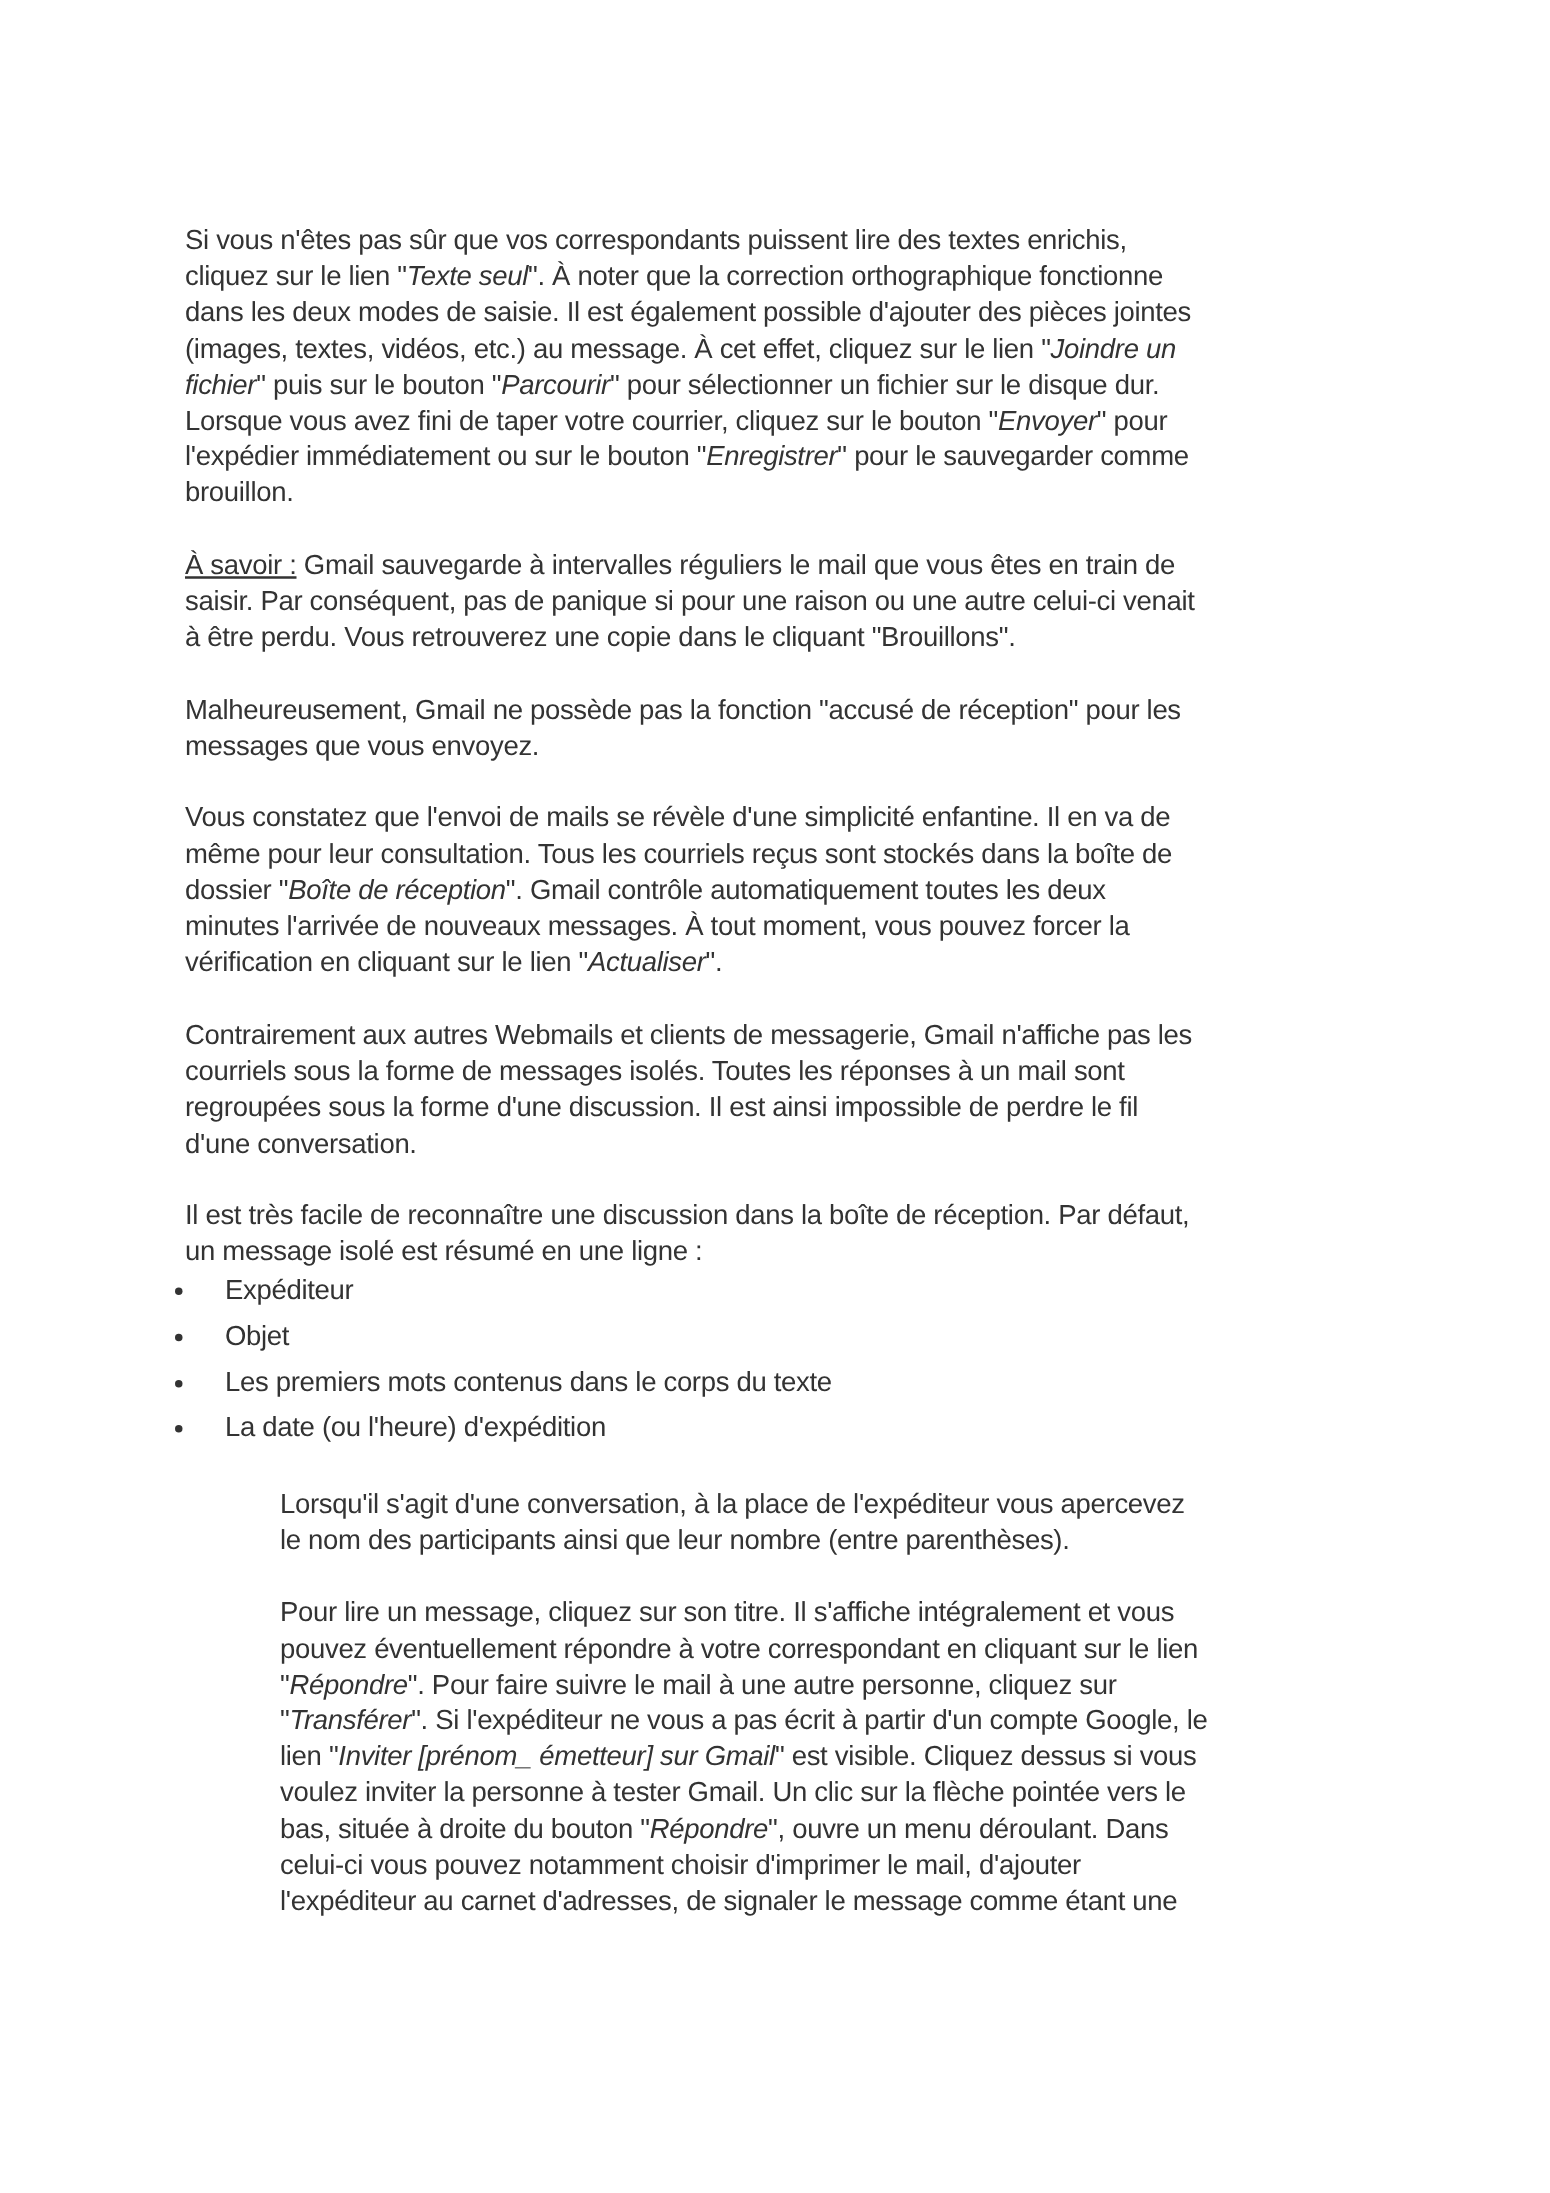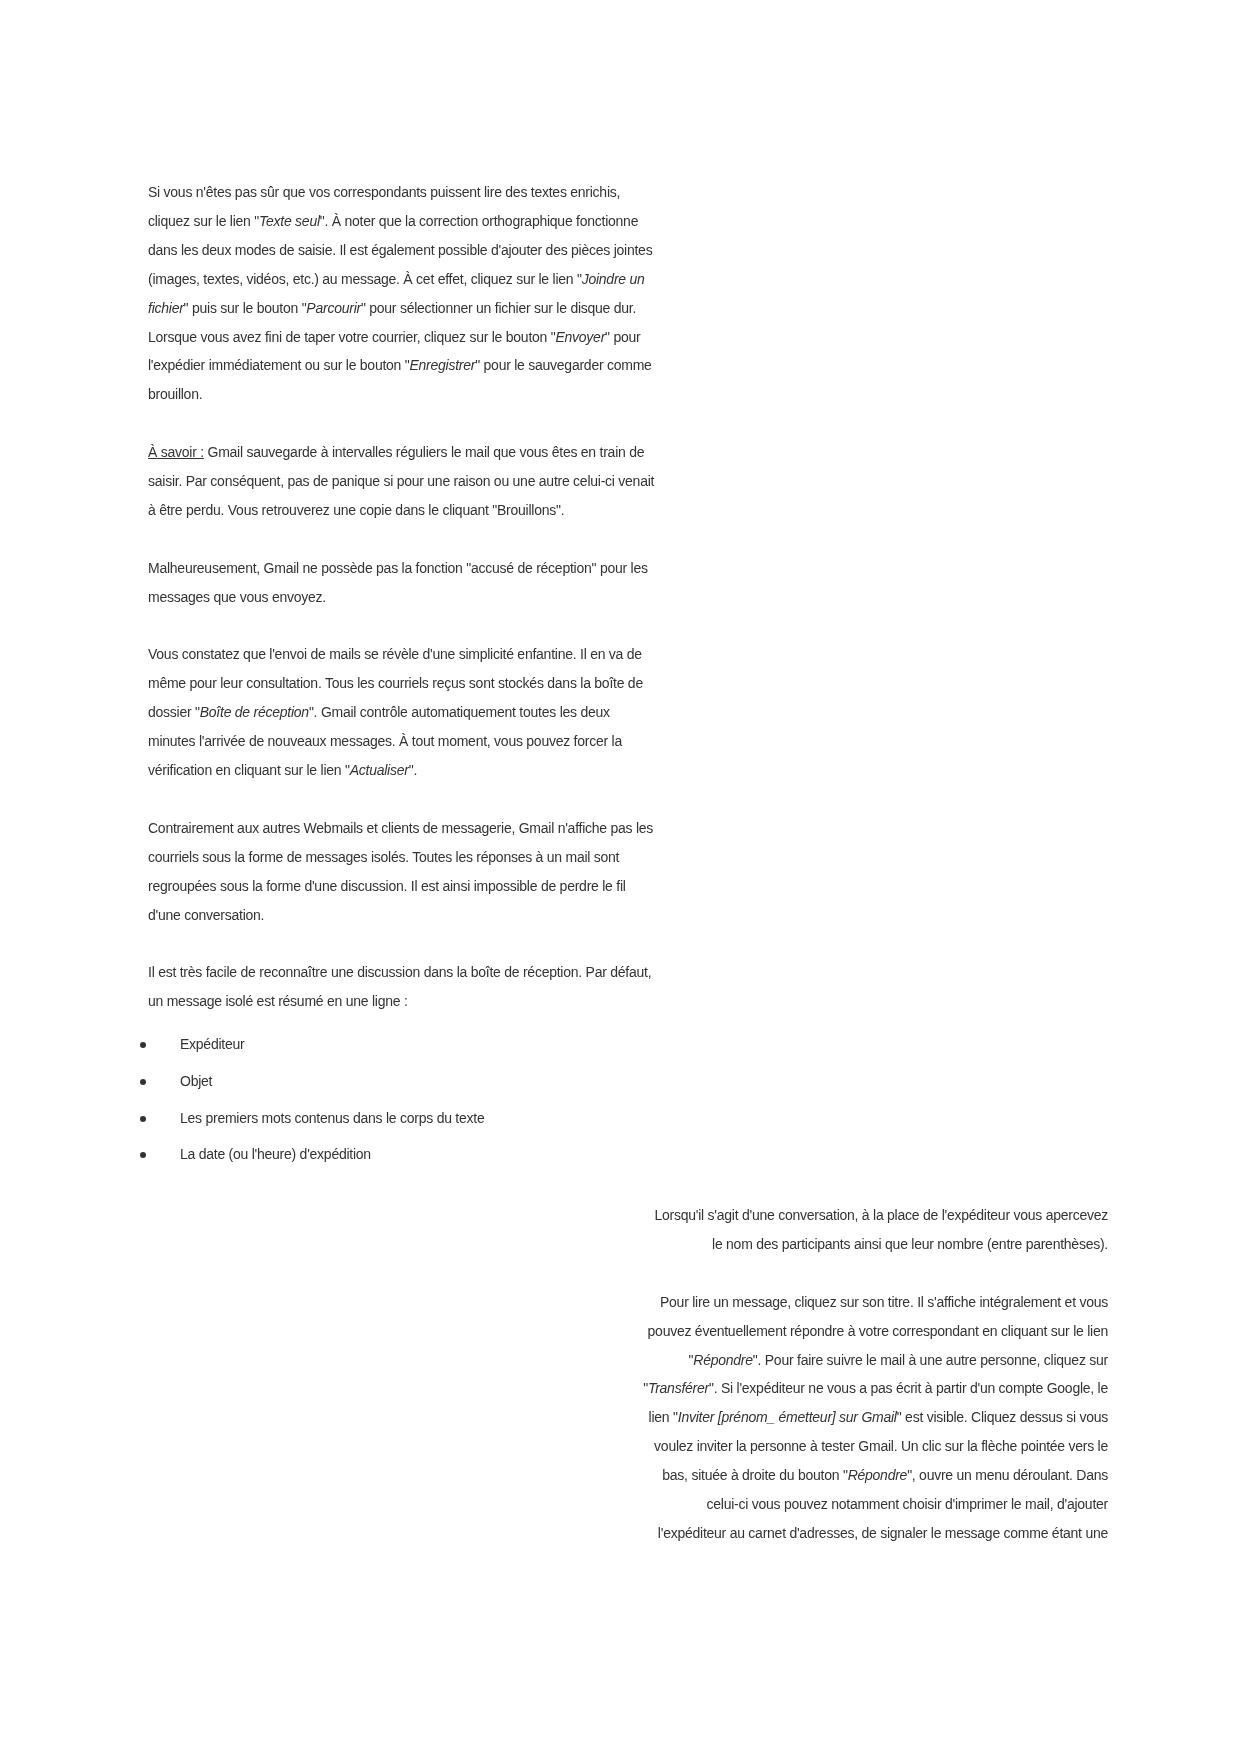--- a/index.html
+++ b/index.html
@@ -9,21 +9,21 @@
       position: relative;
       overflow: hidden;
       font-family: "Liberation Sans", sans-serif;
       color: #333333;
     }
     .page {
       position: absolute;
       left: 148px;
       top: 178px;
       width: 960px;
-      font-size: 14px;
+      font-size: 22px;
       line-height: 28.9px;
       letter-spacing: -0.25px;
     }
     p { margin: 0 0 28.9px 0; }
     em { font-style: italic; }
     .u { text-decoration: underline; }
     ul.bullets {
       list-style: none;
       margin: -2px 0 28px 0;
       padding: 0;
@@ -35,21 +35,21 @@
     }
     ul.bullets li .dot {
       position: absolute;
       left: -8px;
       top: 16px;
       width: 6px;
       height: 6px;
       border-radius: 50%;
       background: #333333;
     }
-    .indent { margin-left: 76px; margin-top: 14px; text-align: right; }
+    .indent { margin-left: 76px; margin-top: 14px; }
     .indent p { margin-bottom: 28.9px; }
     .line { display: block; }
   </style>
 </head>
 <body>
 
 <div class="page">
 
   <p>
     <span class="line"><span>Si vous n'êtes pas sûr que vos correspondants puissent lire des textes enrichis,</span></span>
@@ -81,21 +81,21 @@
     <span class="line"><span>vérification en cliquant sur le lien "</span><em>Actualiser</em><span>".</span></span>
   </p>
 
   <p>
     <span class="line">Contrairement aux autres Webmails et clients de messagerie, Gmail n'affiche pas les</span>
     <span class="line">courriels sous la forme de messages isolés. Toutes les réponses à un mail sont</span>
     <span class="line">regroupées sous la forme d'une discussion. Il est ainsi impossible de perdre le fil</span>
     <span class="line">d'une conversation.</span>
   </p>
 
-  <p style="margin-bottom:12px;">
+  <p style="margin-bottom:0;">
     <span class="line">Il est très facile de reconnaître une discussion dans la boîte de réception. Par défaut,</span>
     <span class="line">un message isolé est résumé en une ligne :</span>
   </p>
 
   <ul class="bullets">
     <li><span class="dot"></span><span>Expéditeur</span></li>
     <li><span class="dot"></span><span>Objet</span></li>
     <li><span class="dot"></span><span>Les premiers mots contenus dans le corps du texte</span></li>
     <li><span class="dot"></span><span>La date (ou l'heure) d'expédition</span></li>
   </ul>

